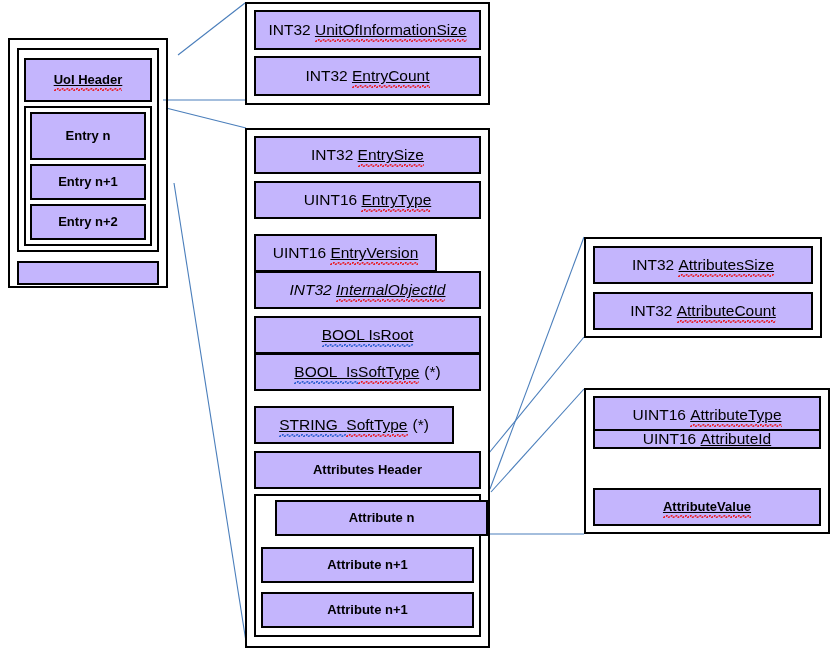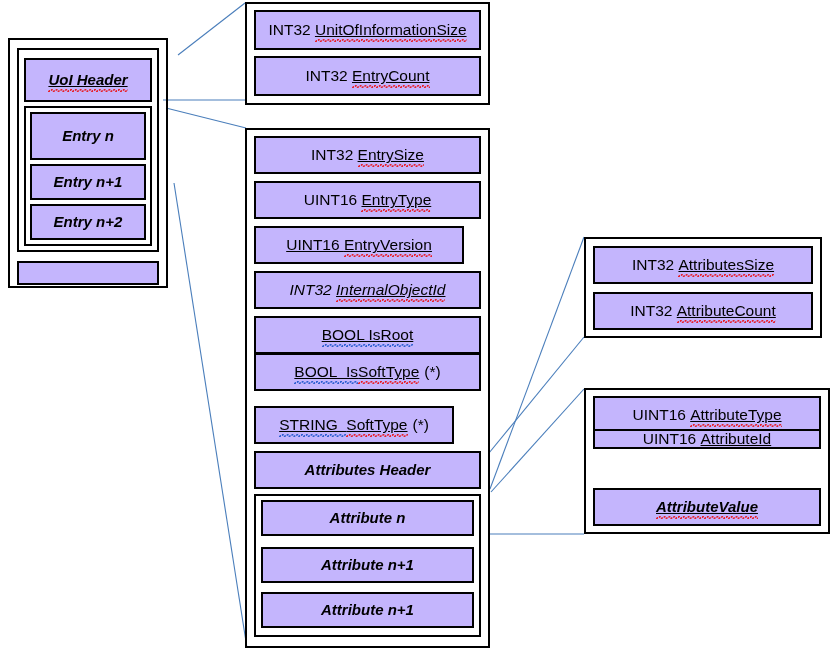--- a/index.html
+++ b/index.html
@@ -51,22 +51,21 @@
     font-size: 15.5px;
     color: #000000;
     line-height: 1.1;
     white-space: nowrap;
     text-align: center;
     position: relative;
     display: inline-block;
   }
   .cell.bold .txt {
     font-weight: bold;
-    font-size: 15px;
-    font-style: italic;
+    font-size: 13px;
   }
   .sq-red {
     position: relative;
     text-decoration: underline;
     text-underline-offset: 1px;
   }
   .sq-red::after,
   .sq-blue::after,
   .sq-red-b::after {
     content: "";
@@ -155,21 +154,21 @@
       <span>INT32&nbsp;</span><span class="sq-red plain">EntrySize</span>
     </span>
   </div>
 
   <div class="cell" style="left:254px; top:181px; width:227px; height:38px;">
     <span class="txt">
       <span>UINT16&nbsp;</span><span class="sq-red plain">EntryType</span>
     </span>
   </div>
 
-  <div class="cell" style="left:254px; top:226px; width:210px; height:38px;text-decoration:underline;">
+  <div class="cell" style="left:254px; top:234px; width:183px; height:38px;">
     <span class="txt">
       <span>UINT16&nbsp;</span><span class="sq-red plain">EntryVersion</span>
     </span>
   </div>
 
   <div class="cell" style="left:254px; top:271px; width:227px; height:38px;font-style:italic;">
     <span class="txt">
       <span>INT32&nbsp;</span><span class="sq-red plain">InternalObjectId</span>
     </span>
   </div>
@@ -191,21 +190,21 @@
       <span class="sq-blue plain">STRING&nbsp;&nbsp;</span><span class="sq-red plain">SoftType</span><span style="margin-left:5px;">(*)</span>
     </span>
   </div>
 
   <div class="cell bold" style="left:254px; top:451px; width:227px; height:38px;">
     <span class="txt">Attributes Header</span>
   </div>
 
   <div class="frame" style="left:254px; top:494px; width:227px; height:143px; border-width:2px;"></div>
 
-  <div class="cell bold" style="left:261px; top:500px; width:213px; height:36px;">
+  <div class="cell bold" style="left:275px; top:500px; width:213px; height:36px;">
     <span class="txt">Attribute n</span>
   </div>
   <div class="cell bold" style="left:261px; top:547px; width:213px; height:36px;">
     <span class="txt">Attribute n+1</span>
   </div>
   <div class="cell bold" style="left:261px; top:592px; width:213px; height:36px;">
     <span class="txt">Attribute n+1</span>
   </div>
 
   <div class="frame" style="left:584px; top:237px; width:238px; height:101px;"></div>

